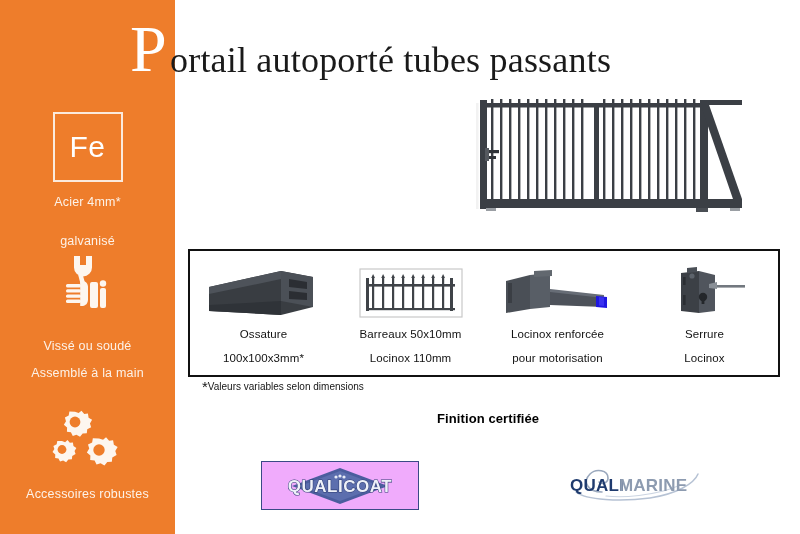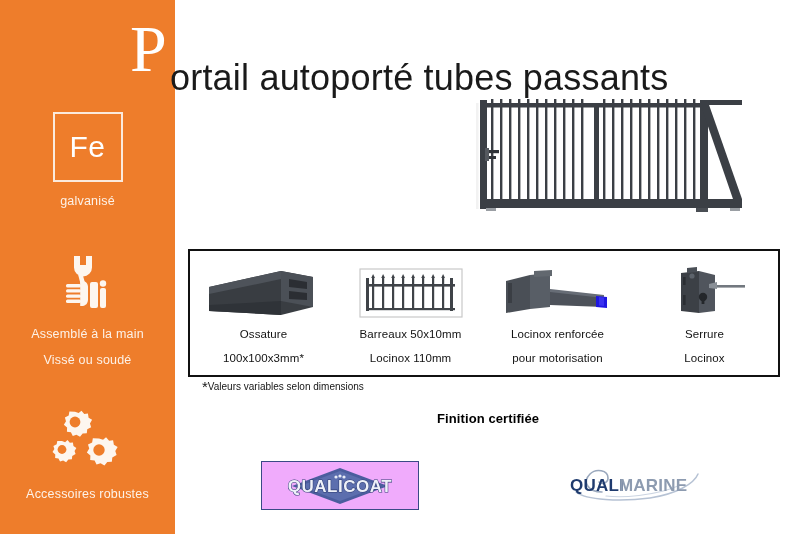--- a/index.html
+++ b/index.html
@@ -26,38 +26,37 @@
   }
   .fe-box span{
     font-size:30px;letter-spacing:.5px;color:#ffffff;
     font-family:"Liberation Sans", sans-serif;font-weight:400;
   }
   .side-label{
     font-size:12.5px;color:#fdf2e8;letter-spacing:.2px;line-height:1.0;
     font-family:"Liberation Sans", sans-serif;font-weight:400;
   }
   .side-label.l1{margin-top:14px;}
-  .side-label.l2{margin-top:13px;}
+  .side-label.l2{margin-top:26px;}
 
   .icon-wrap{display:flex;align-items:center;justify-content:center;height:62px;}
 
   
   .title-p{
     position:absolute;left:130px;top:16px;
     font-size:66px;line-height:1;color:#ffffff;
     font-family:"Liberation Serif", serif;font-weight:400;
     z-index:4;
   }
   .title-rest{
     position:absolute;left:170px;top:42px;
     font-size:36px;line-height:1;color:#1a1a1a;
-    font-family:Liberation Sans, sans-serif;font-weight:400;
+    font-family:Liberation Serif, serif;font-weight:400;
     letter-spacing:.2px;white-space:nowrap;
     z-index:3;
-    margin-top:18px;
   }
 
   
   .feature-box{
     position:absolute;left:188px;top:249px;width:588px;height:124px;
     border:2px solid #111;background:#fff;
     display:flex;
   }
   .feature{
     flex:1;display:flex;flex-direction:column;align-items:center;
@@ -104,20 +103,21 @@
 <body>
 
 <div class="page">
 
   <div class="sidebar"></div>
 
   <div class="side-block" style="top:112px;">
     <div class="fe-box">
       <span>Fe</span>
     </div>
+    <div class="side-label l1">Acier 4mm*</div>
     <div class="side-label l2">galvanisé</div>
   </div>
 
   <div class="side-block" style="top:252px;">
     <div class="icon-wrap">
       <svg width="56" height="58" viewBox="0 0 56 58" aria-hidden="true">
         <g fill="#fdf6ef">
 
           <path d="M14 2 h6 v9 h6 V2 h6 v11.5 a9 9 0 0 1 -18 0 Z"></path>
 
@@ -129,22 +129,22 @@
           <rect x="6" y="45.6" width="15" height="3.4" rx="1.5"></rect>
 
           <path d="M22 27 c4 0 6 2.6 6 6.4 v12 c0 4.2 -2.8 6.6 -6.6 6.6 h-1.2 V27 Z"></path>
 
           <rect x="30" y="28" width="8" height="26" rx="2"></rect>
           <rect x="40" y="34" width="6" height="20" rx="2"></rect>
           <circle cx="43" cy="29.5" r="3.2"></circle>
         </g>
       </svg>
     </div>
+    <div class="side-label l2">Vissé ou soudé</div>
     <div class="side-label l1">Assemblé à la main</div>
-    <div class="side-label l2">Vissé ou soudé</div>
   </div>
 
   <div class="side-block" style="top:408px;">
     <div class="icon-wrap" style="height:70px;">
       <svg width="88" height="70" viewBox="0 0 88 70" aria-hidden="true">
         <g fill="#fdf6ef">
 
           <g transform="translate(31,20)">
             <path d="M0,-19 L4.3,-17.6 L7.6,-20.4 L10.9,-16.6 L15.2,-17.1 L16,-12.1 L20.1,-9.6 L17.6,-5.3 L19,-1 L14.4,1.5 L13.9,6.3 L9,6.4 L5.9,10.2 L1.7,7.8 L-2.6,9.3 L-4.8,5 L-9.5,4.3 L-9.3,-0.6 L-13.1,-3.9 L-10.6,-8 L-11.9,-12.4 L-7.4,-14.6 L-6.6,-19.3 Z" transform="scale(0.85)"></path>
             <circle cx="0" cy="-6" r="5.4" fill="#ee7d2b"></circle>

